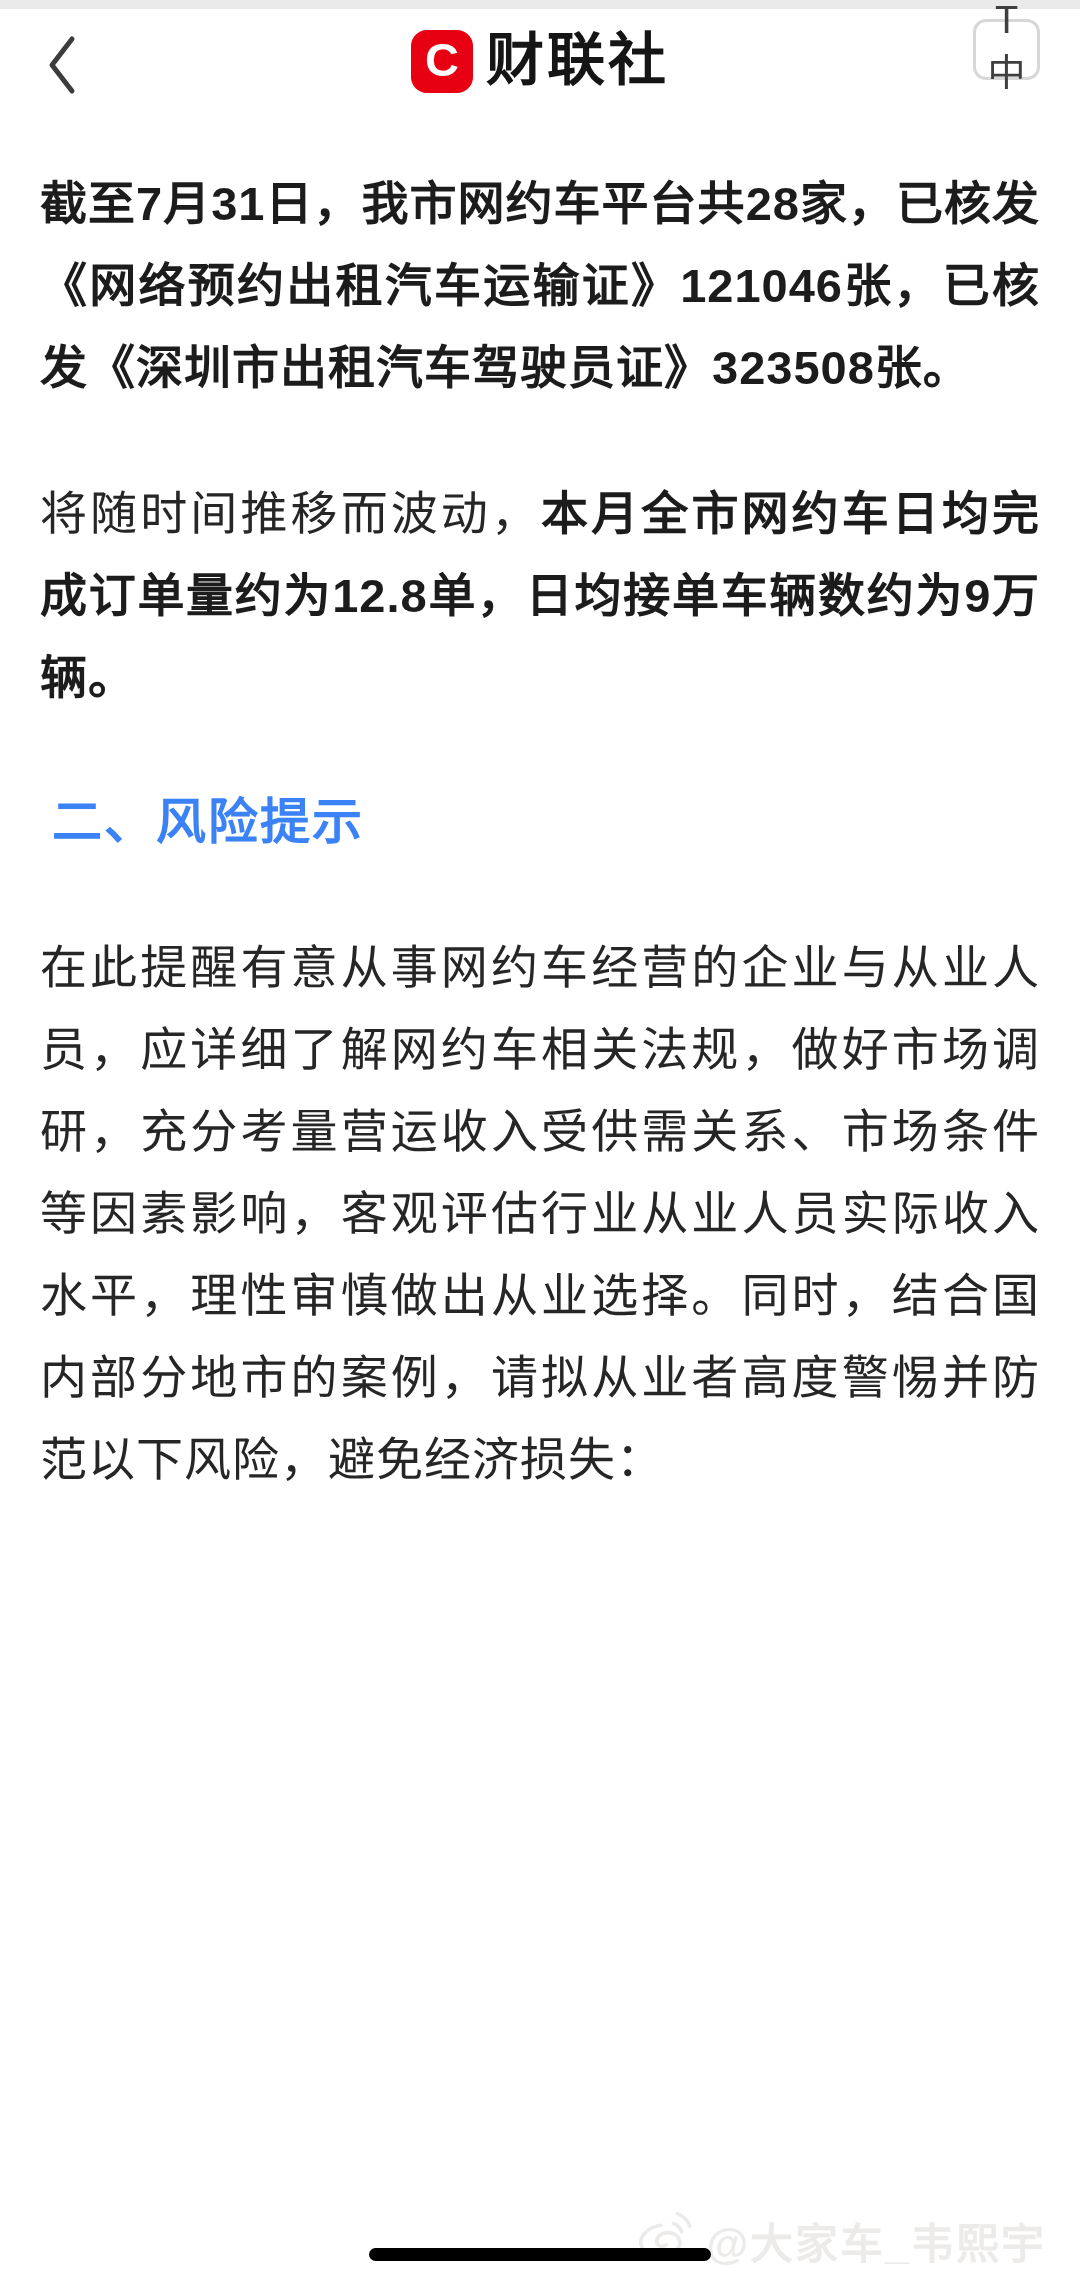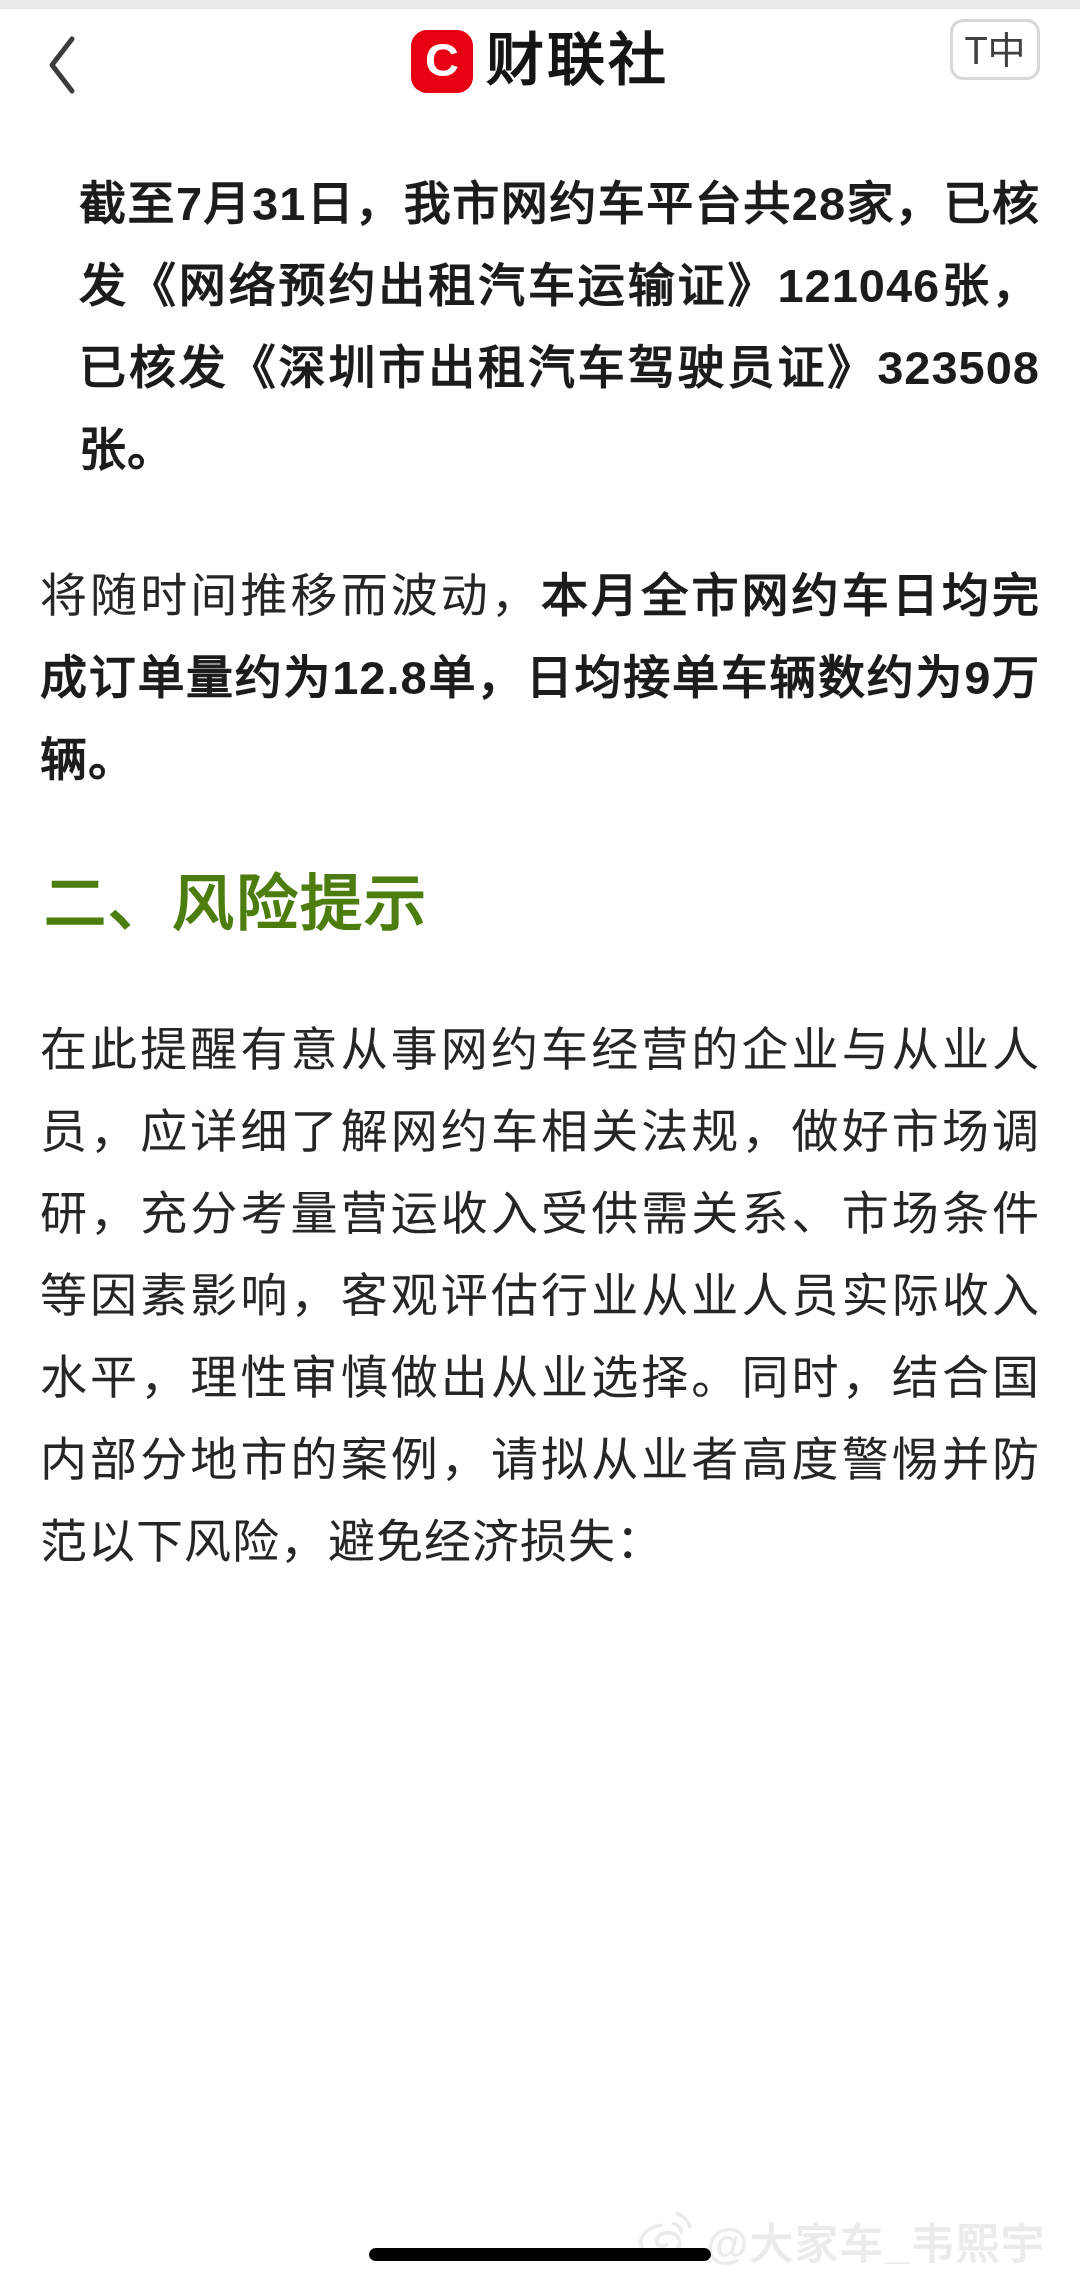--- a/index.html
+++ b/index.html
@@ -68,21 +68,21 @@
     font-weight: 800;
     color: #151515;
     letter-spacing: 3px;
     line-height: 1;
     font-family: Liberation Serif, serif;
   }
   .font-toggle {
     position: absolute;
     right: 40px;
     top: 10px;
-    width: 90px;
+    width: 67px;
     height: 61px;
     background: #ffffff;
     border: 3px solid #d8d8d8;
     border-radius: 13px;
     font-family: "Liberation Sans", "DejaVu Sans", sans-serif;
     font-size: 38px;
     color: #3f3f3f;
     display: flex;
     align-items: center;
     justify-content: center;
@@ -95,28 +95,28 @@
     padding: 0 40px;
   }
   .para {
     margin: 64px 0 0 0;
     font-size: 47px;
     line-height: 82px;
     color: #262626;
     text-align: justify;
     letter-spacing: 1px;
   }
-  .content > .para:first-child { margin-top: 50px; margin-left: 39px; }
+  .content > .para:first-child { margin-top: 50px; }
   .para .b { font-weight: 700; color: #1c1c1c; }
   .section-heading {
-    margin: 62px 0 0 4px;
-    font-size: 62px;
+    margin: 62px 0 0 12px;
+    font-size: 50px;
     line-height: 82px;
     font-weight: 700;
-    color: #4d7c0f;
+    color: #3b82f6;
     letter-spacing: 2px;
   }
 
   
   .watermark {
     position: absolute;
     right: 34px;
     bottom: 6px;
     display: flex;
     align-items: flex-start;

